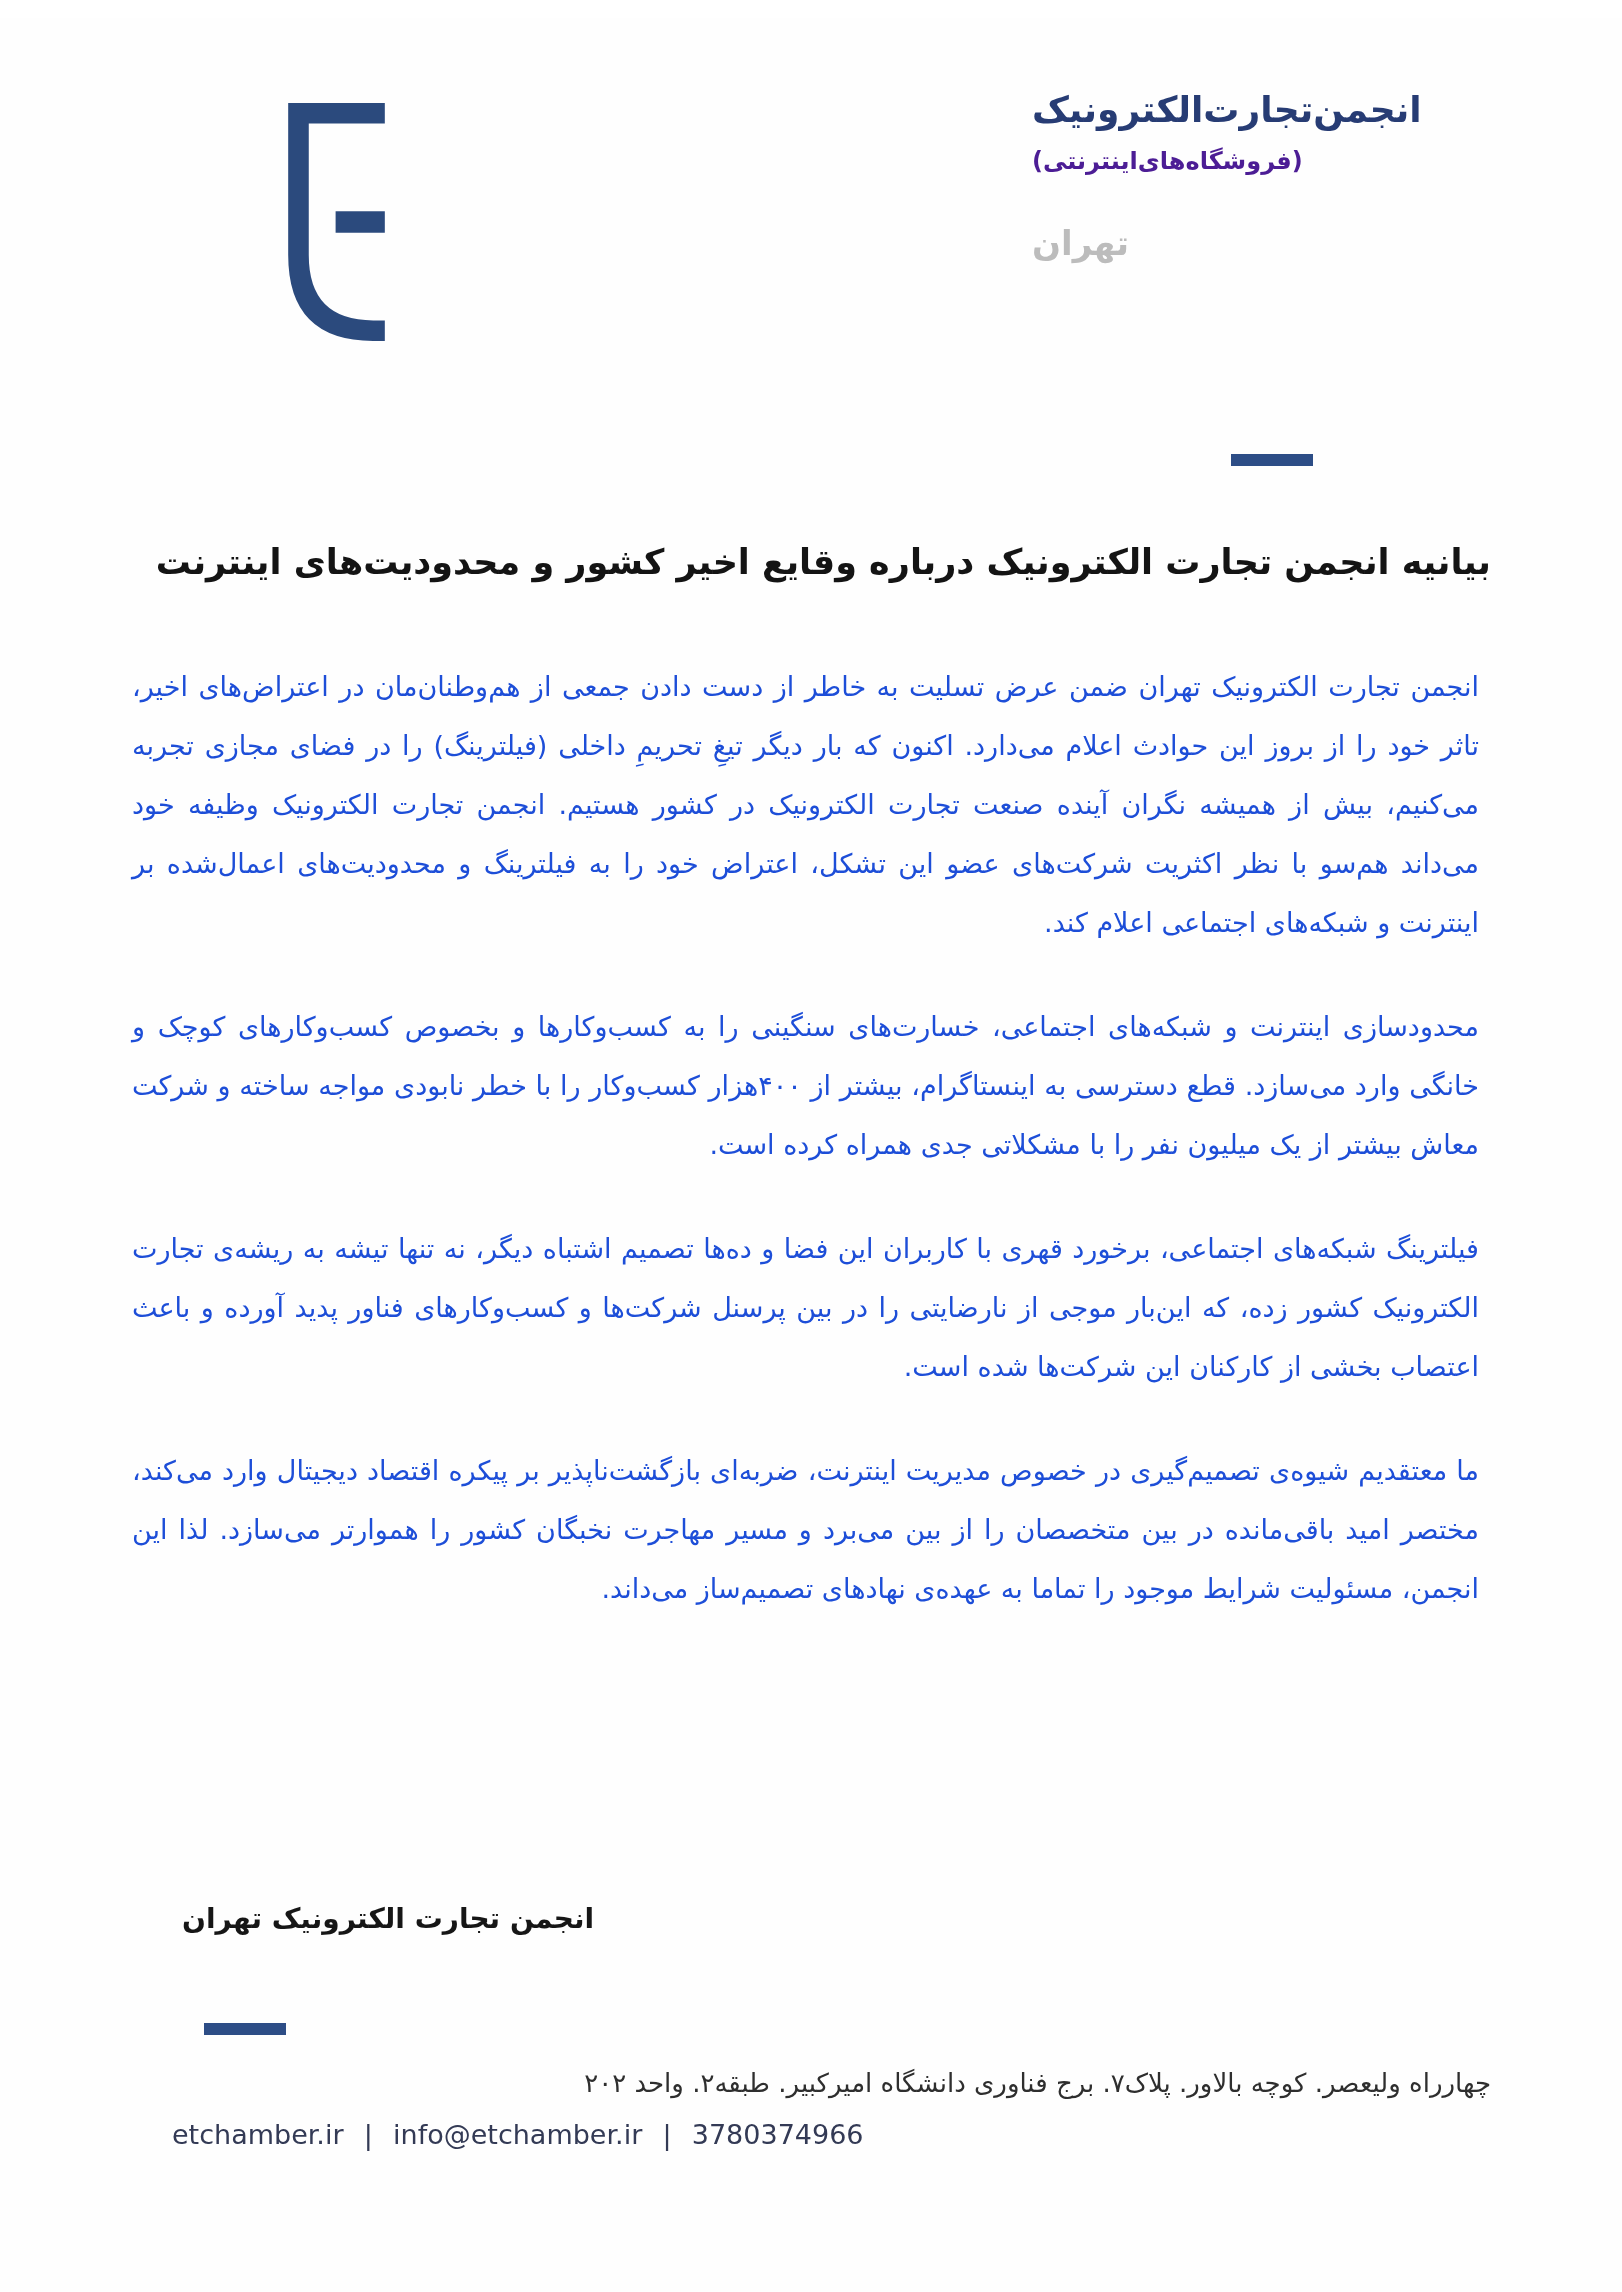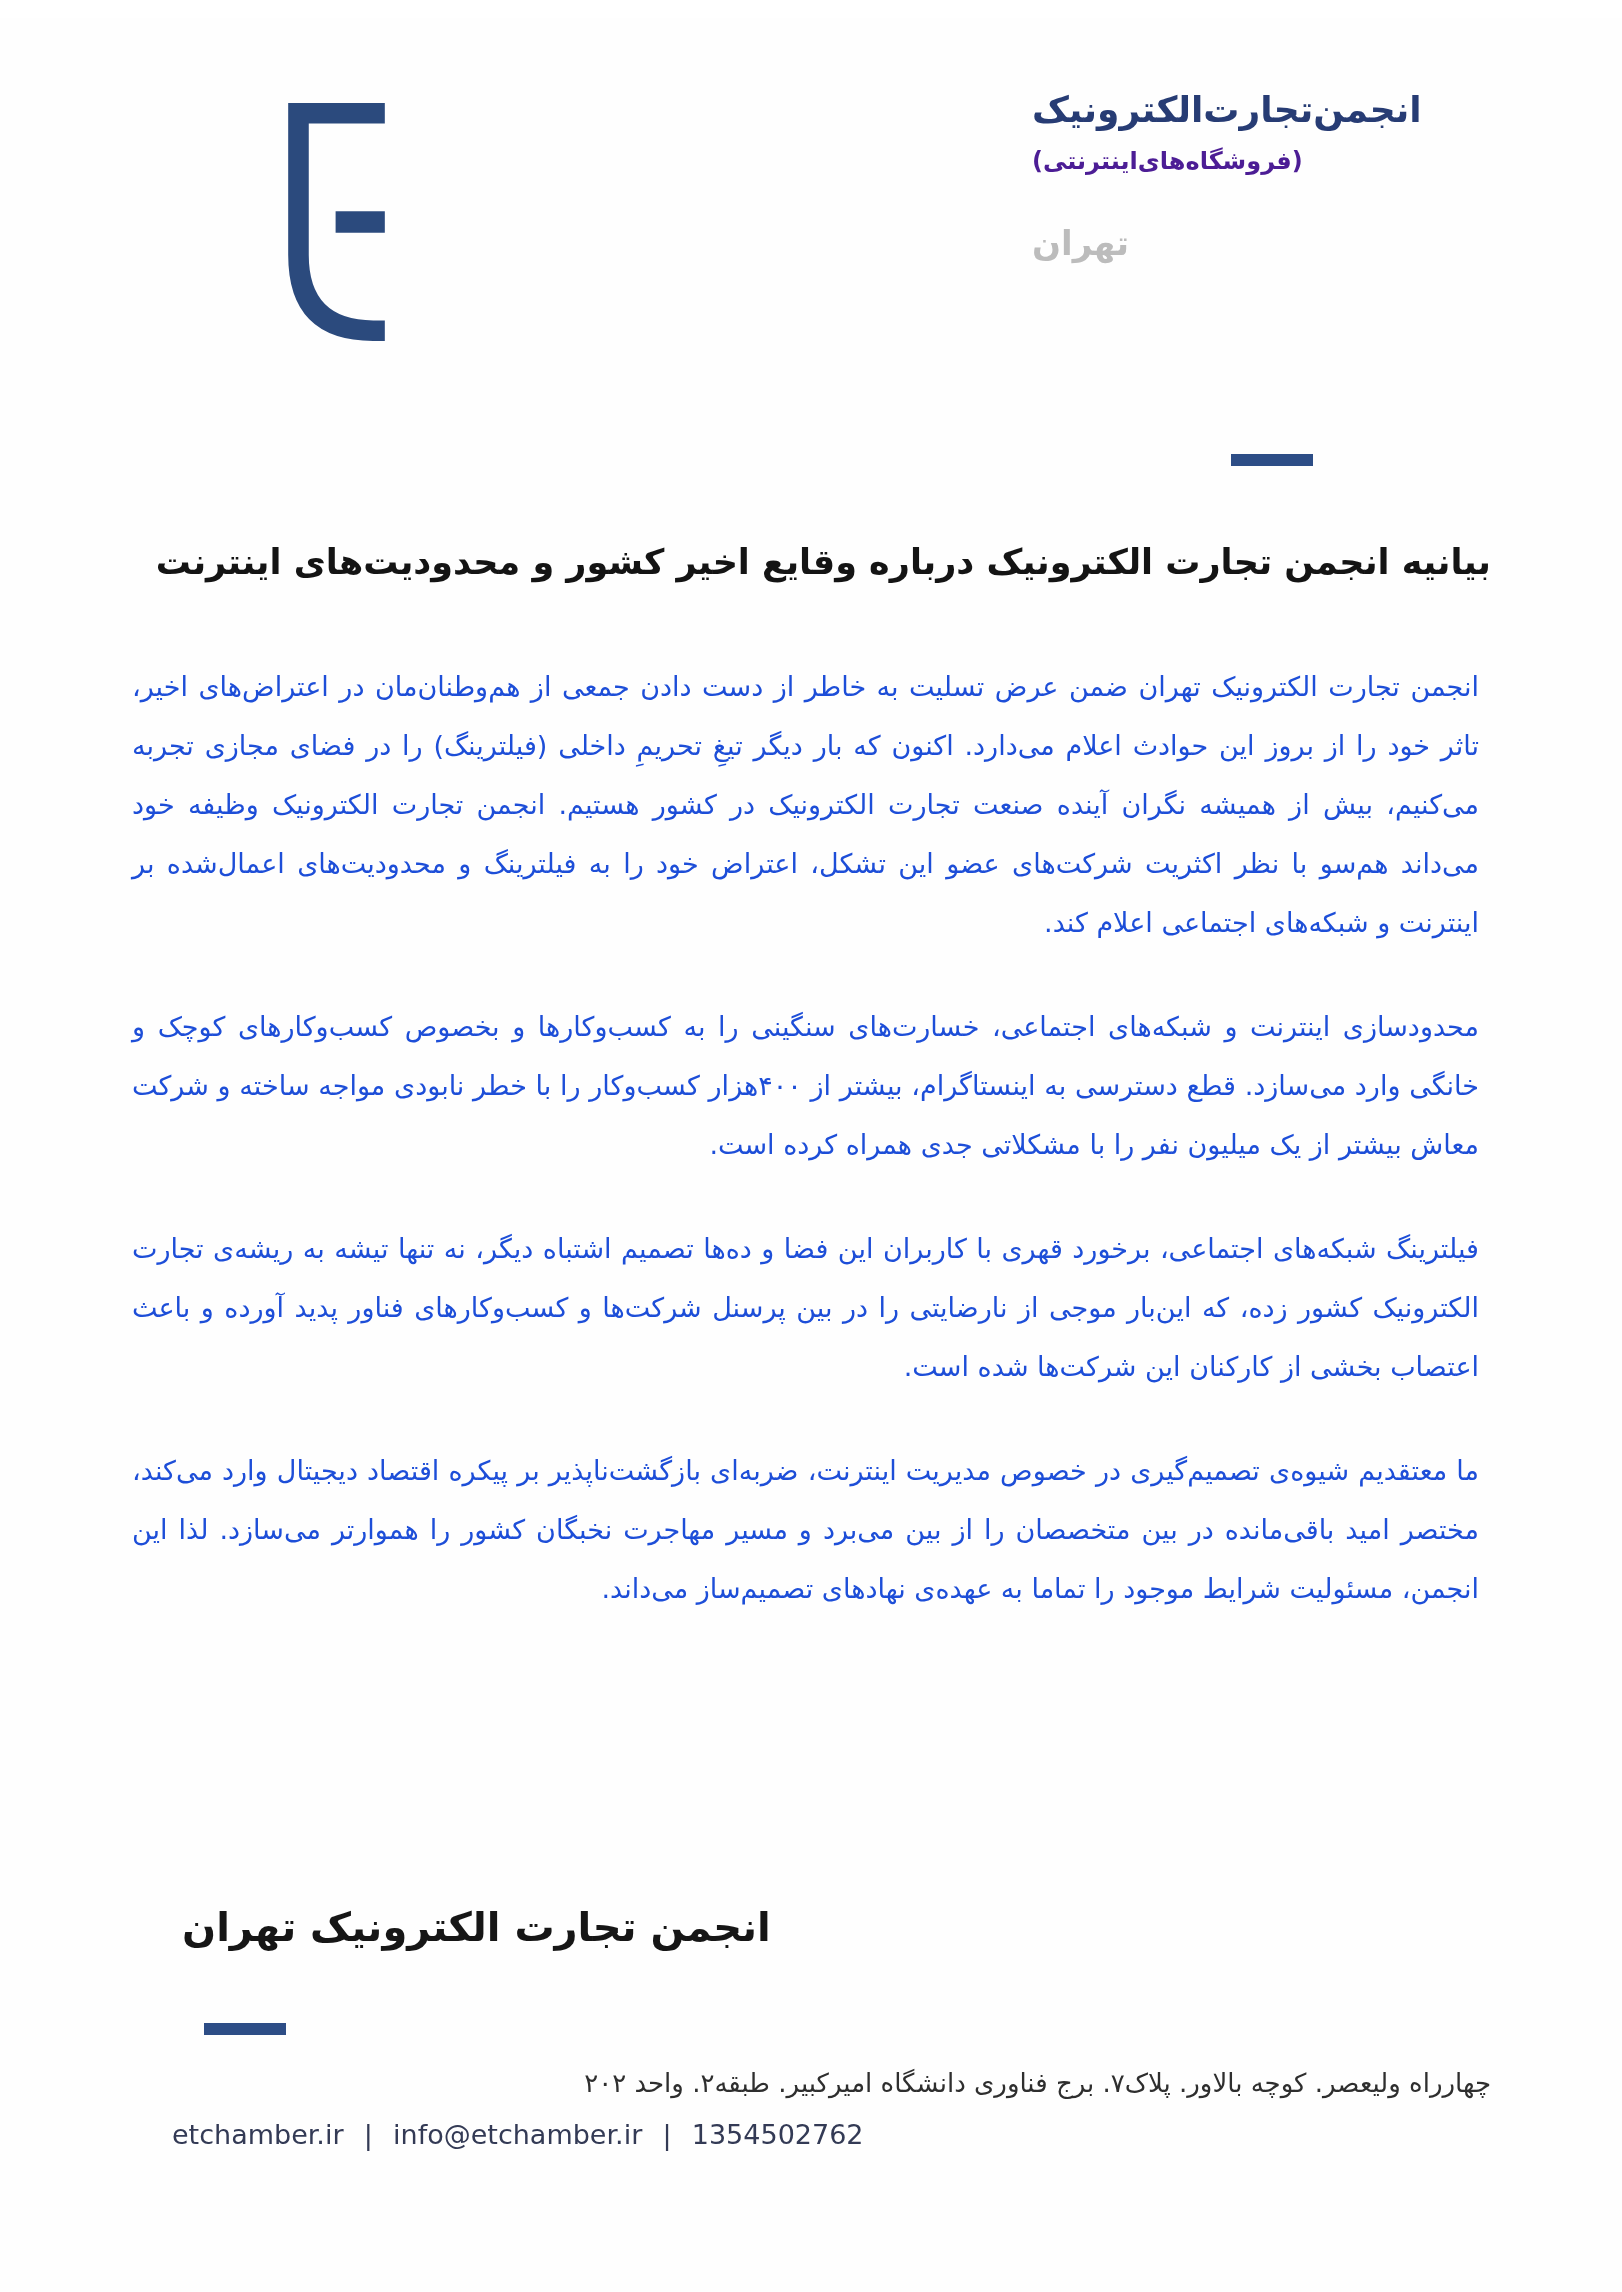--- a/index.html
+++ b/index.html
@@ -90,21 +90,21 @@
     color: #1d4ed8;
   }
   .body-text p {
     margin: 0 0 45px 0;
   }
   .signature {
     position: absolute;
     left: 182px;
     top: 1883px;
     direction: rtl;
-    font-size: 40px;
+    font-size: 28px;
     font-weight: bold;
     color: #161616;
     line-height: 1.3;
     white-space: nowrap;
   }
 
   
   .footer-address {
     position: absolute;
     right: 132px;
@@ -163,17 +163,17 @@
 
   <div class="accent-bar accent-bar-bottom"></div>
 
   <div class="footer-address">چهارراه ولیعصر. کوچه بالاور. پلاک۷. برج فناوری دانشگاه امیرکبیر.  طبقه۲. واحد ۲۰۲</div>
 
   <div class="footer-contacts">
     <span>etchamber.ir</span>
     <span class="sep">|</span>
     <span>info@etchamber.ir</span>
     <span class="sep">|</span>
-    <span>1354502762</span>
+    <span>3780374966</span>
   </div>
 
 </div>
 
 
 </body></html>

